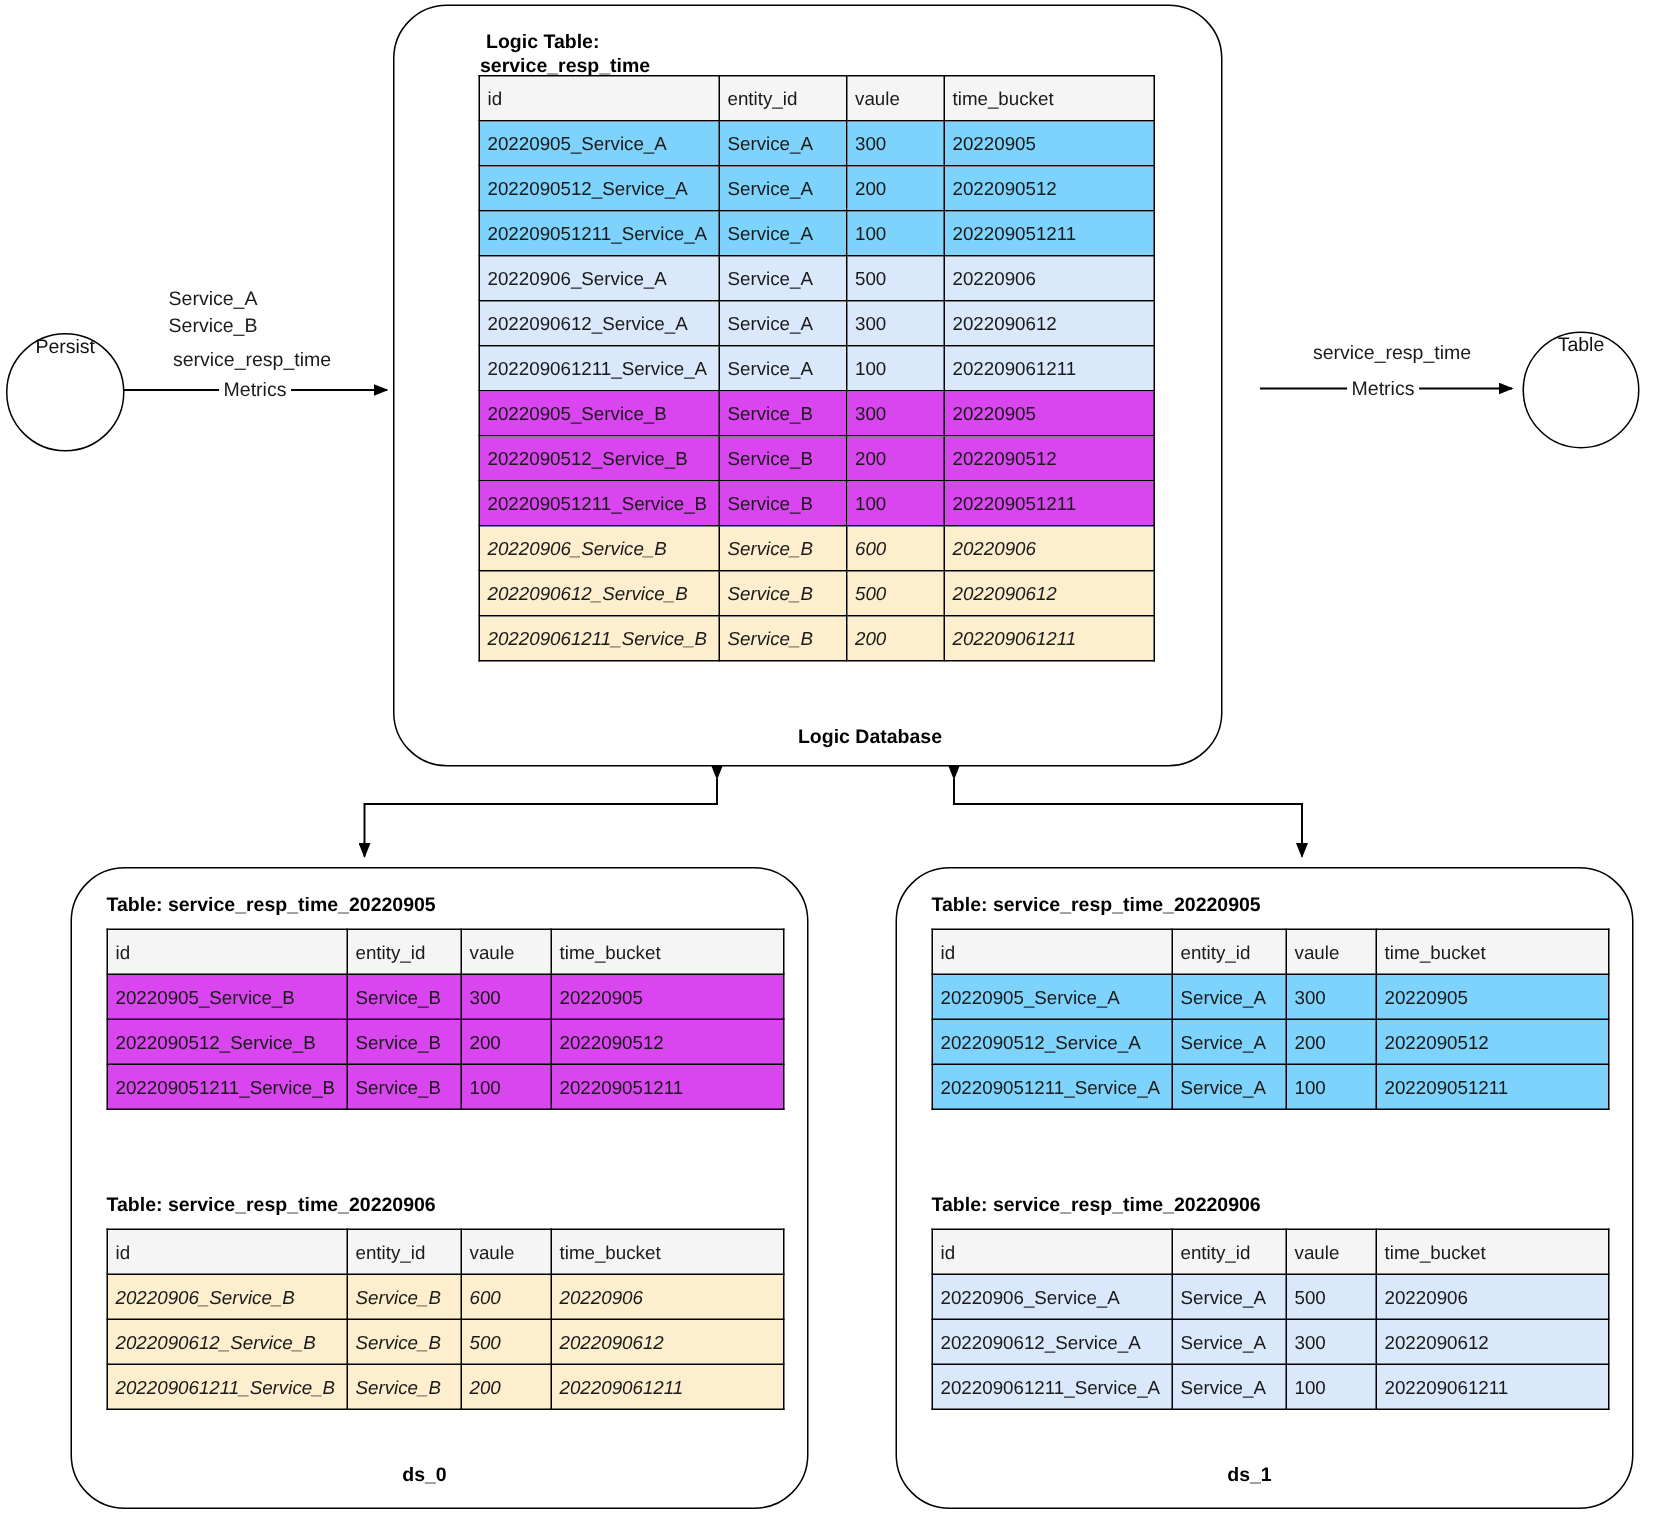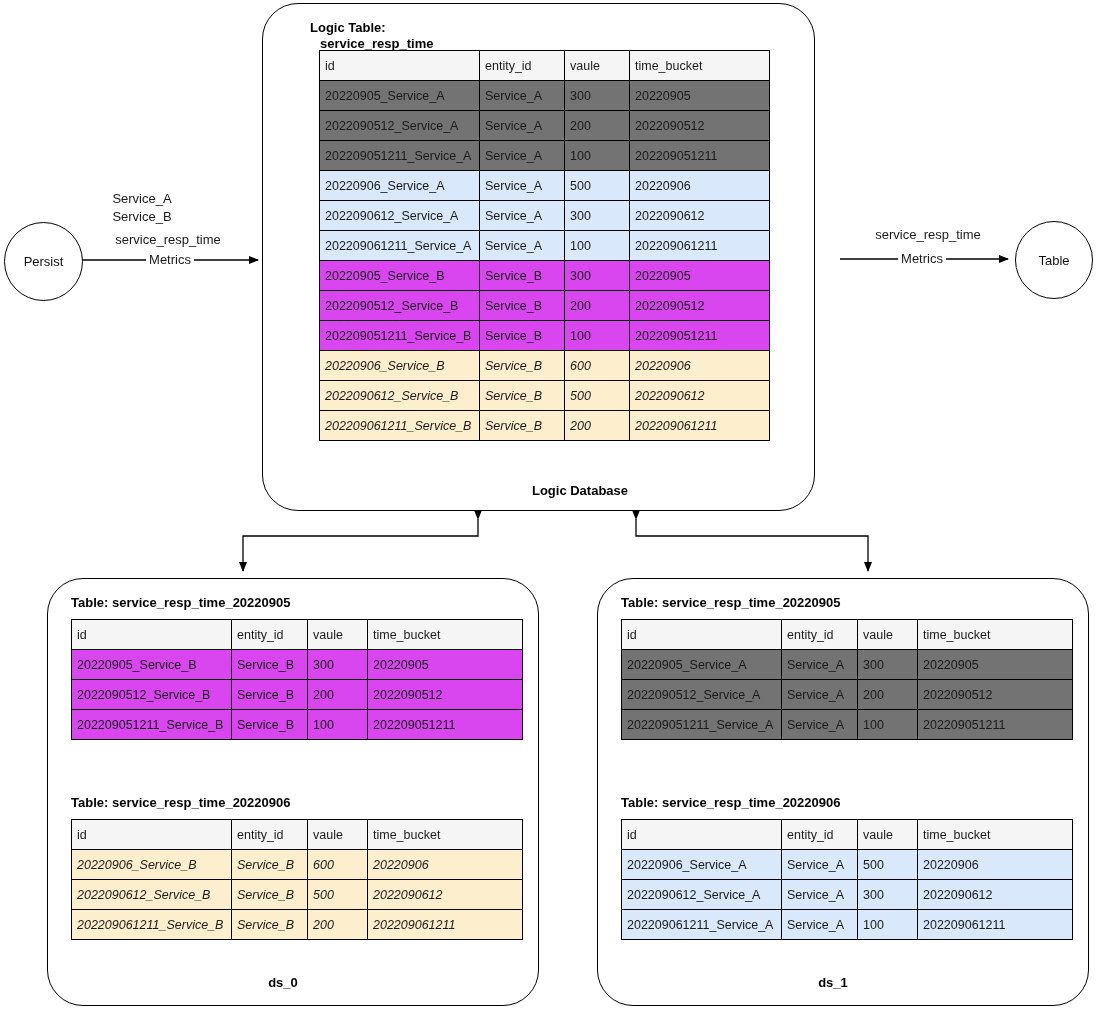--- a/index.html
+++ b/index.html
@@ -10,21 +10,21 @@
   }
 
   
   .panel{
     position:absolute;border:1.4px solid #000;border-radius:36px;background:#fff;
   }
 
   
   .circle{
     position:absolute;border:1.3px solid #000;border-radius:50%;background:#fff;
-    display:flex;align-items:center;justify-content:center;
+    display:flex;align-items:flex-start;justify-content:center;
     font-size:13px;color:#111;
   }
 
   
   .txt{position:absolute;font-size:13px;color:#1a1a1a;white-space:nowrap;}
   .txt-bold{position:absolute;font-size:13px;font-weight:bold;color:#000;white-space:nowrap;}
   .txt-center{transform:translateX(-50%);}
 
   
   table.db{
@@ -36,21 +36,21 @@
     height:29px;
     padding:0 5px;
     font-weight:normal;
     overflow:hidden;
     white-space:nowrap;
   }
   table.db th{background:#f5f5f5;text-align:left;font-size:12.5px;}
   table.db td{text-align:left;}
 
   
-  .tint-green  td{background:#737373;}
+  .tint-green  td{background:#7dd3fc;}
   .tint-blue   td{background:#dae8fc;}
   .tint-orange td{background:#d946ef;}
   .tint-yellow td{background:#fdeecd;font-style:italic;}
 
   
   svg.overlay{position:absolute;left:0;top:0;width:1103px;height:1010px;pointer-events:none;}
 </style>
 </head>
 <body>
 
@@ -81,21 +81,21 @@
 
 <div class="circle" style="left:1015px;top:221px;width:76px;height:76px;">
   <span>Table</span>
 </div>
 
 <div class="txt txt-center" style="left:928px;top:227px;">service_resp_time</div>
 <div class="txt txt-center" style="left:922px;top:251px;background:#fff;padding:0 3px;">Metrics</div>
 
 <div class="panel" style="left:262px;top:3px;width:551px;height:506px;"></div>
 
-<div class="txt-bold" style="left:310px;top:20px;">Logic Table:</div>
+<div class="txt-bold" style="left:324px;top:20px;">Logic Table:</div>
 <div class="txt-bold" style="left:320px;top:36px;">service_resp_time</div>
 
 <table class="db" style="left:319px;top:50px;width:450px;">
   <colgroup>
       <col style="width:160px">
       <col style="width:85px">
       <col style="width:65px">
       <col style="width:140px">
     </colgroup>
   <thead>

